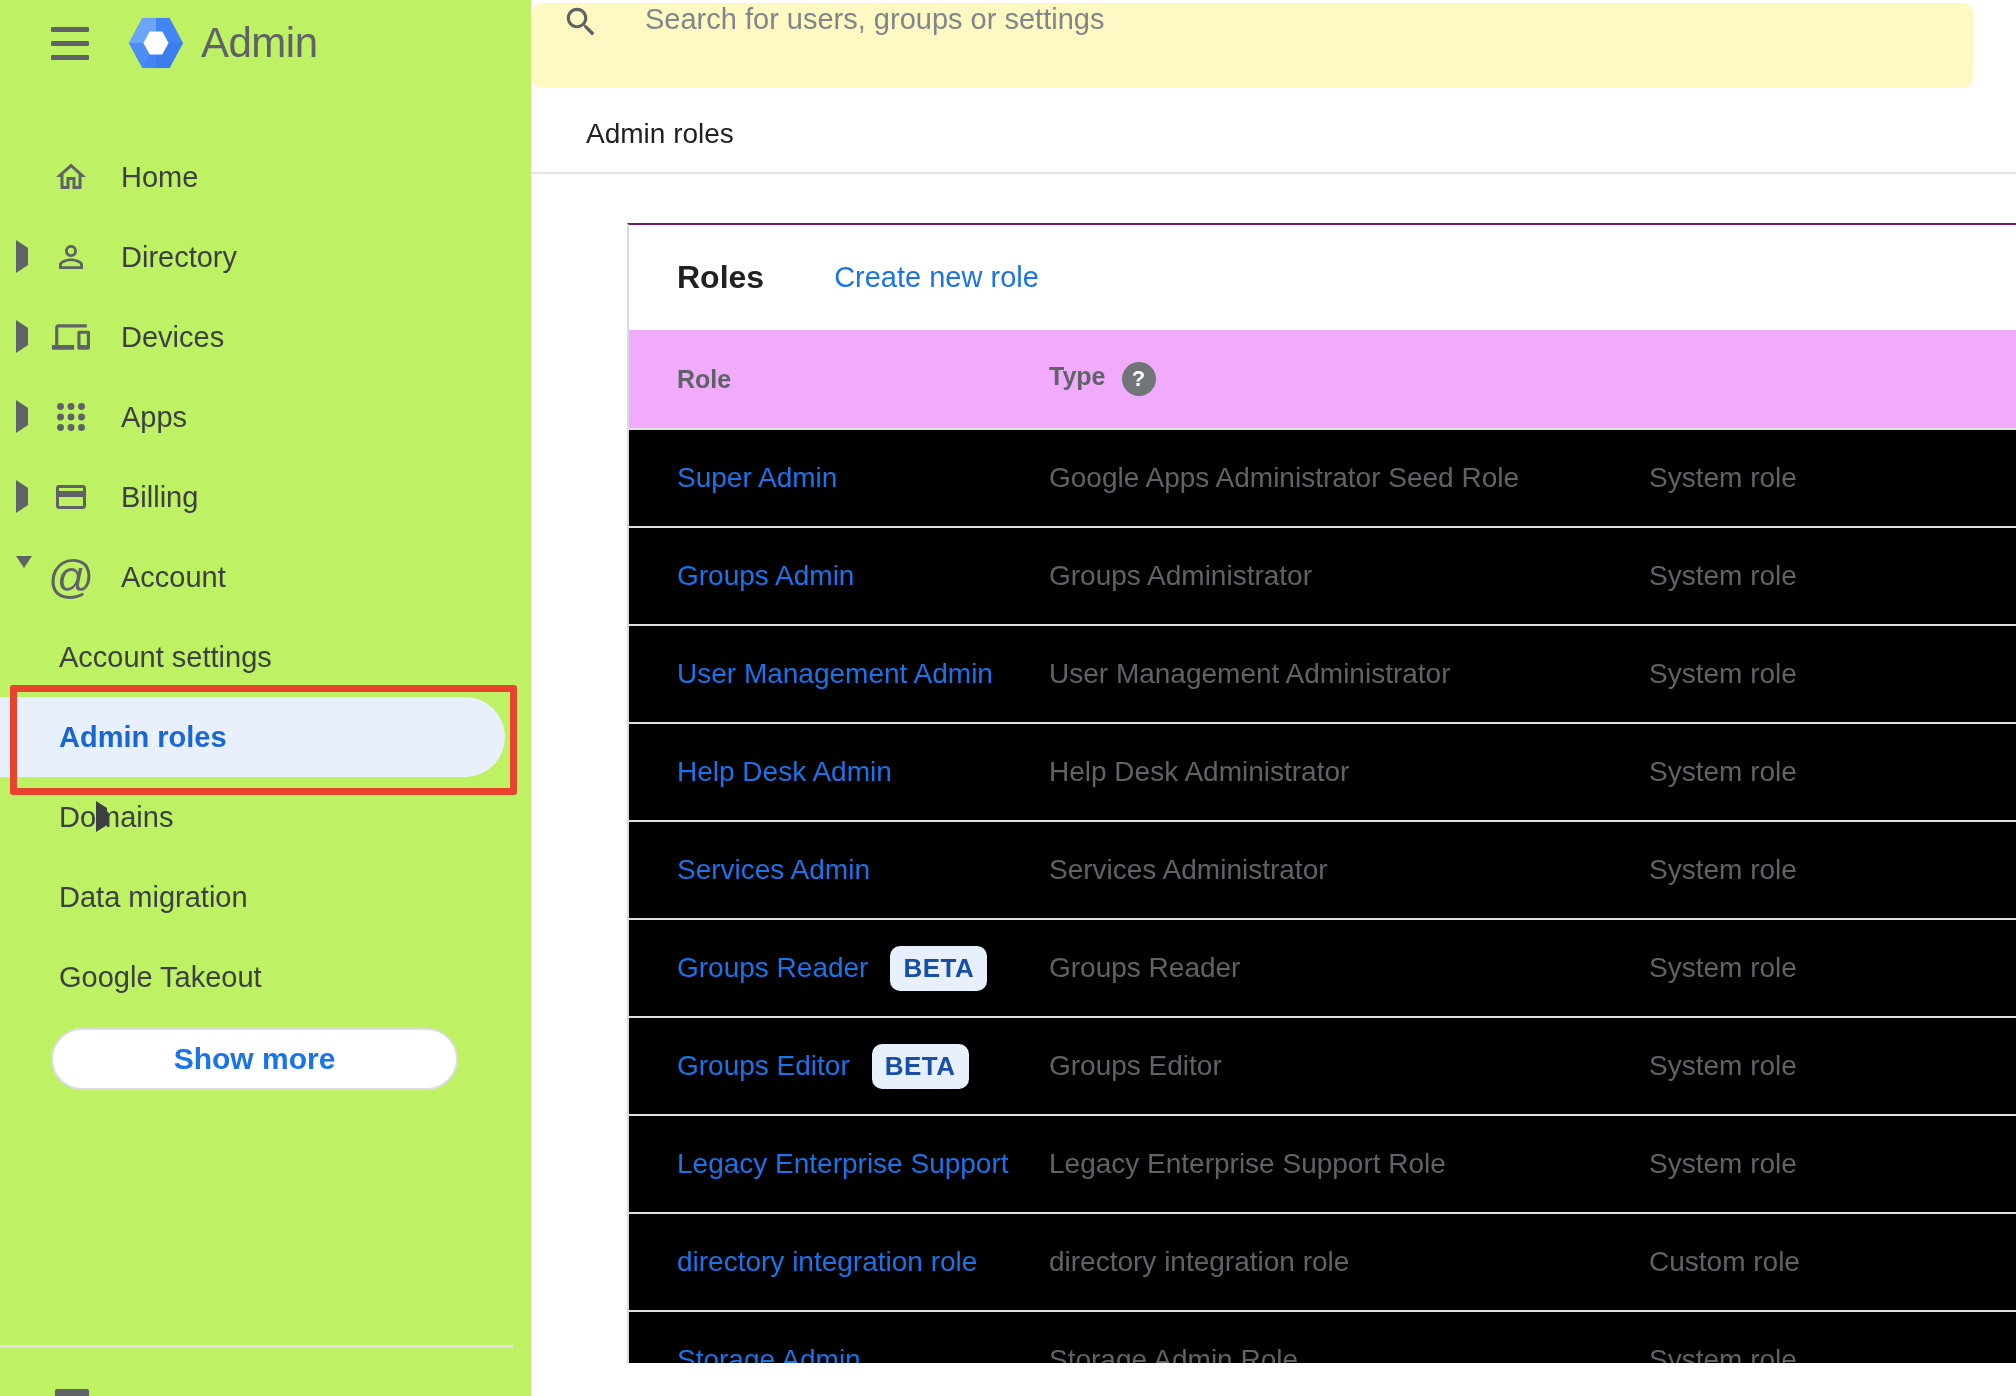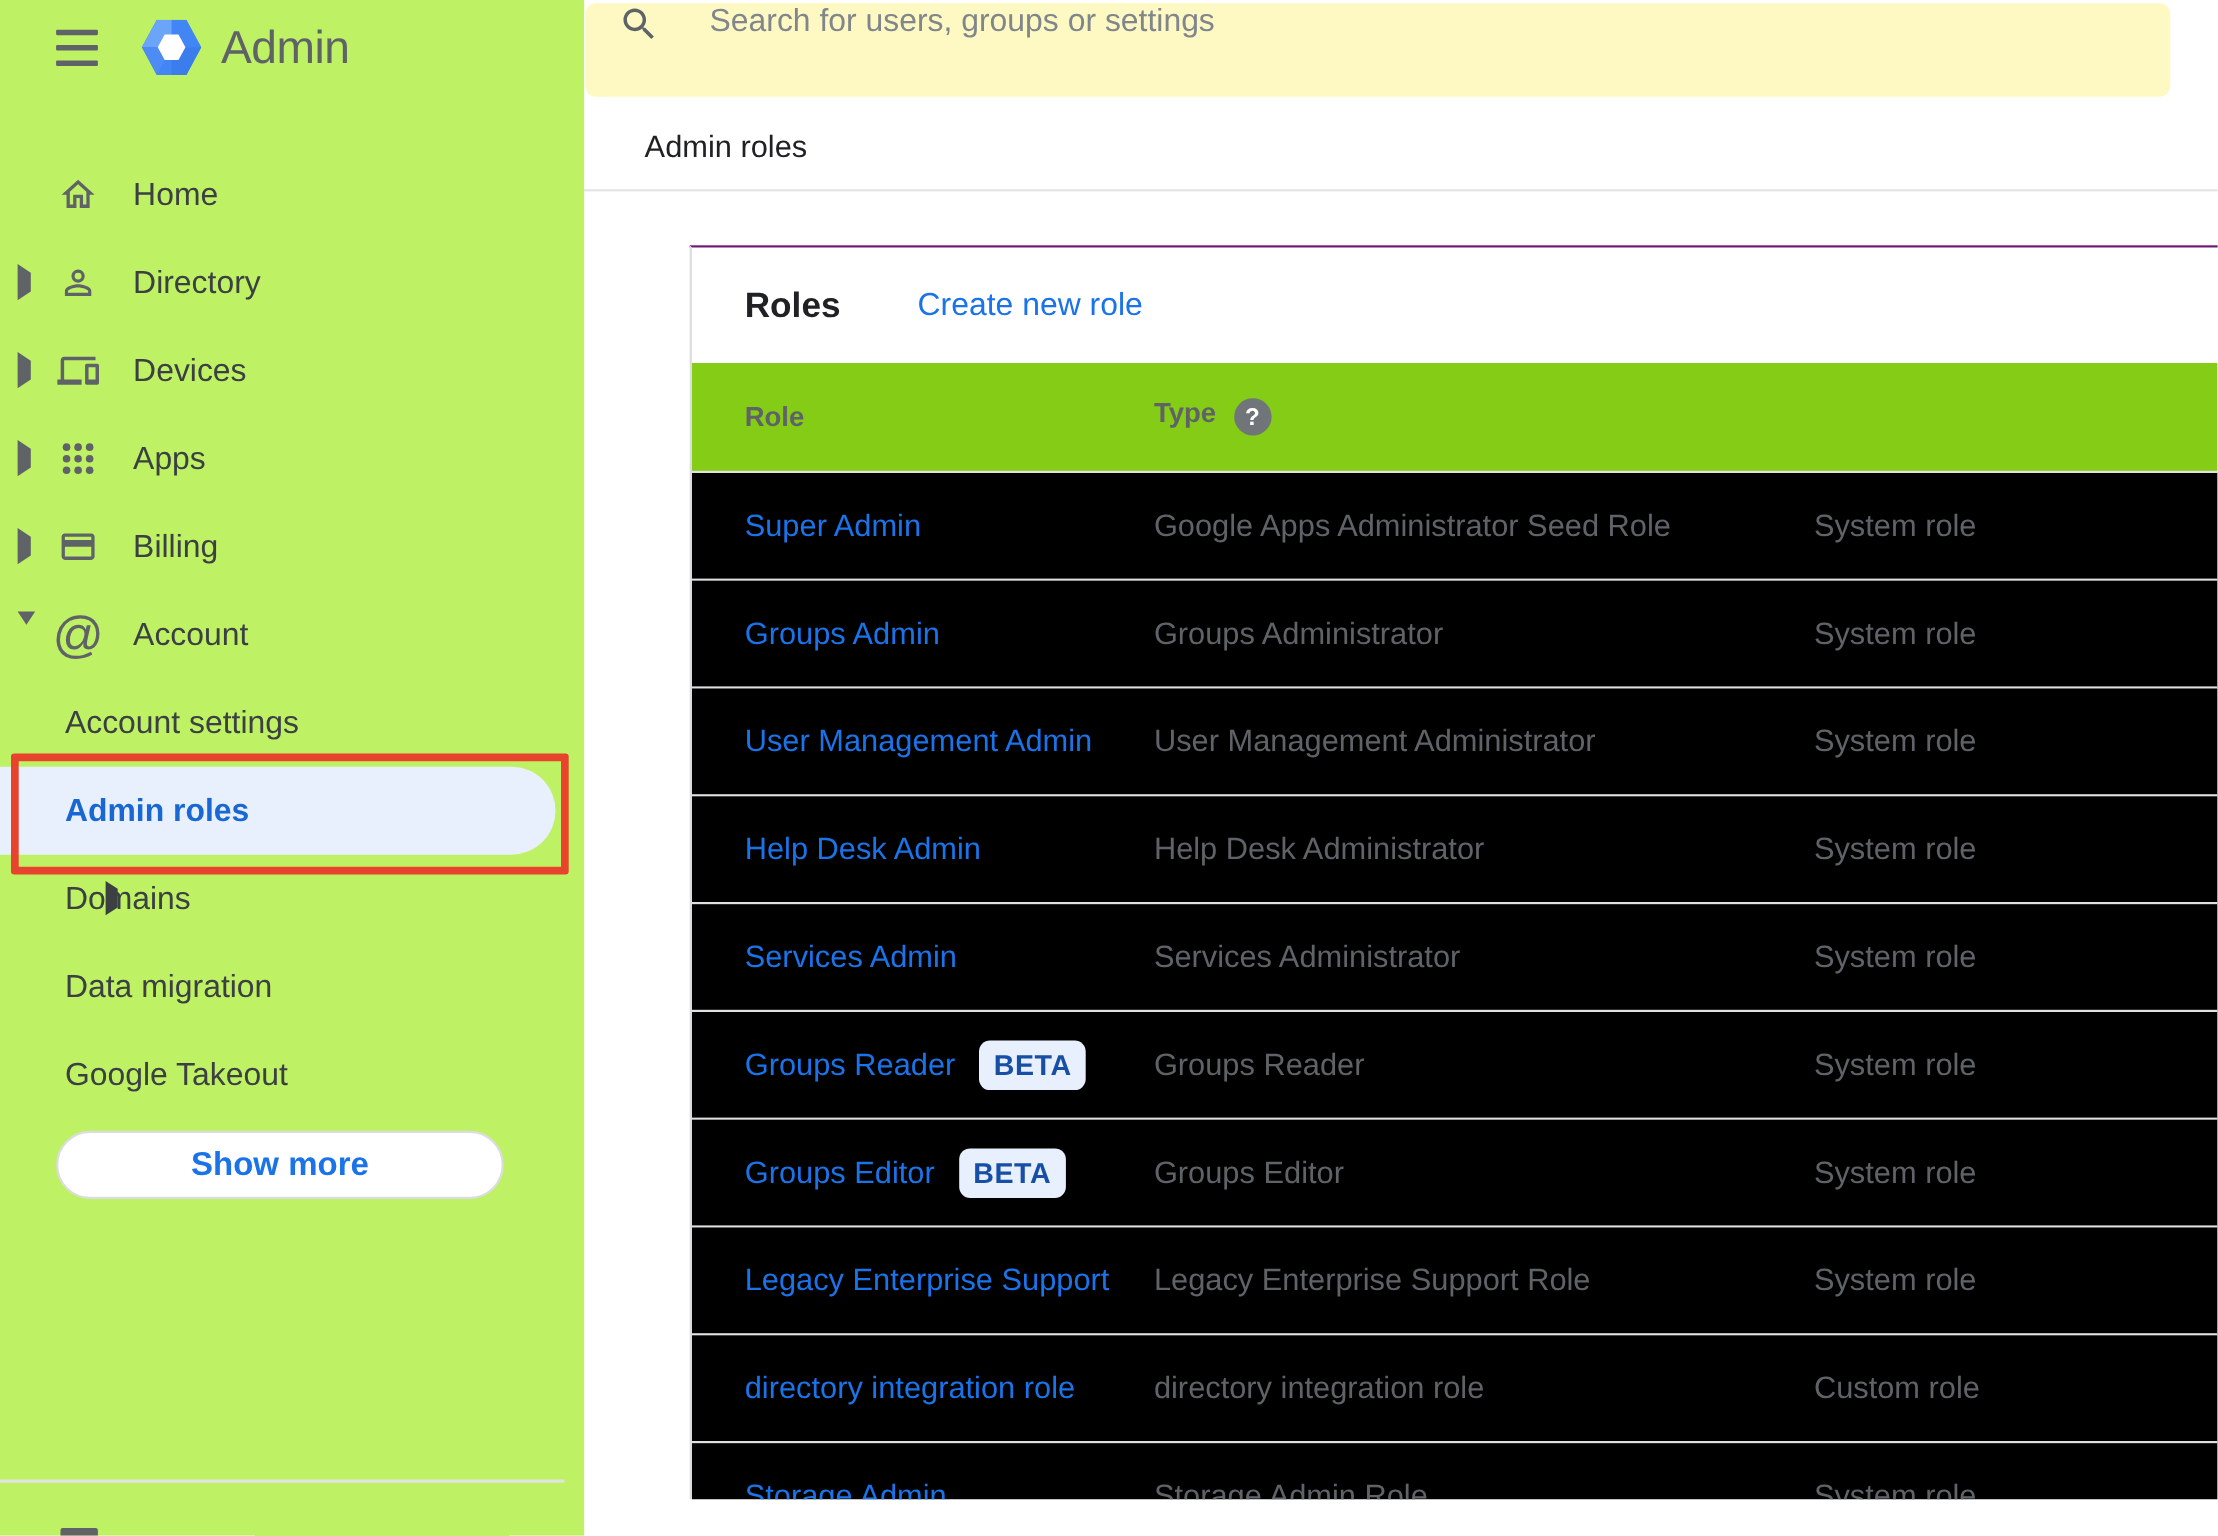--- a/index.html
+++ b/index.html
@@ -55,21 +55,21 @@
   .content-divider { position:absolute; left:0; top:172px; width:1485px; height:2px; background:#e4e4e7; }
 
   .card { position:absolute; left:96px; top:223px; width:1389px; height:1140px;
       background:#fff; border-top:2px solid #701a75; border-left:2px solid #dadce0; overflow:hidden; }
 
   .card-header { height:105px; display:flex; align-items:center; padding-left:48px; }
   .roles-title { font-size:32px; font-weight:700; color:#202124; }
   .create-link { margin-left:70px; font-size:29px; color:#1a73e8; cursor:pointer; }
 
   .grid-row { display:grid; grid-template-columns:372px 600px auto; align-items:center; padding-left:48px; }
-  .table-head { height:100px; background:#84cc16; border-bottom:2px solid #e0e0e0; }
+  .table-head { height:100px; background:#f0abfc; border-bottom:2px solid #e0e0e0; }
   .table-head .col { font-size:25px; font-weight:700; color:#5f6368; }
   .type-col { display:flex; align-items:flex-start; }
   .help-icon { margin-left:16px; width:34px; height:34px; border-radius:50%; background:#70757a;
       color:#fff; font-size:22px; font-weight:700; display:flex; align-items:center; justify-content:center; cursor:pointer; }
 
   .table-row { height:98px; border-bottom:2px solid #e0e0e0; background:#000000; }
   .role-cell { display:flex; align-items:center; }
   .role-link { font-size:28px; color:#1a73e8; text-decoration:none; cursor:pointer; }
   .beta-badge { margin-left:22px; background:#e8f0fe; color:#174ea6; font-size:26px; font-weight:700;
       padding:7px 13px; border-radius:10px; letter-spacing:0.5px; }

